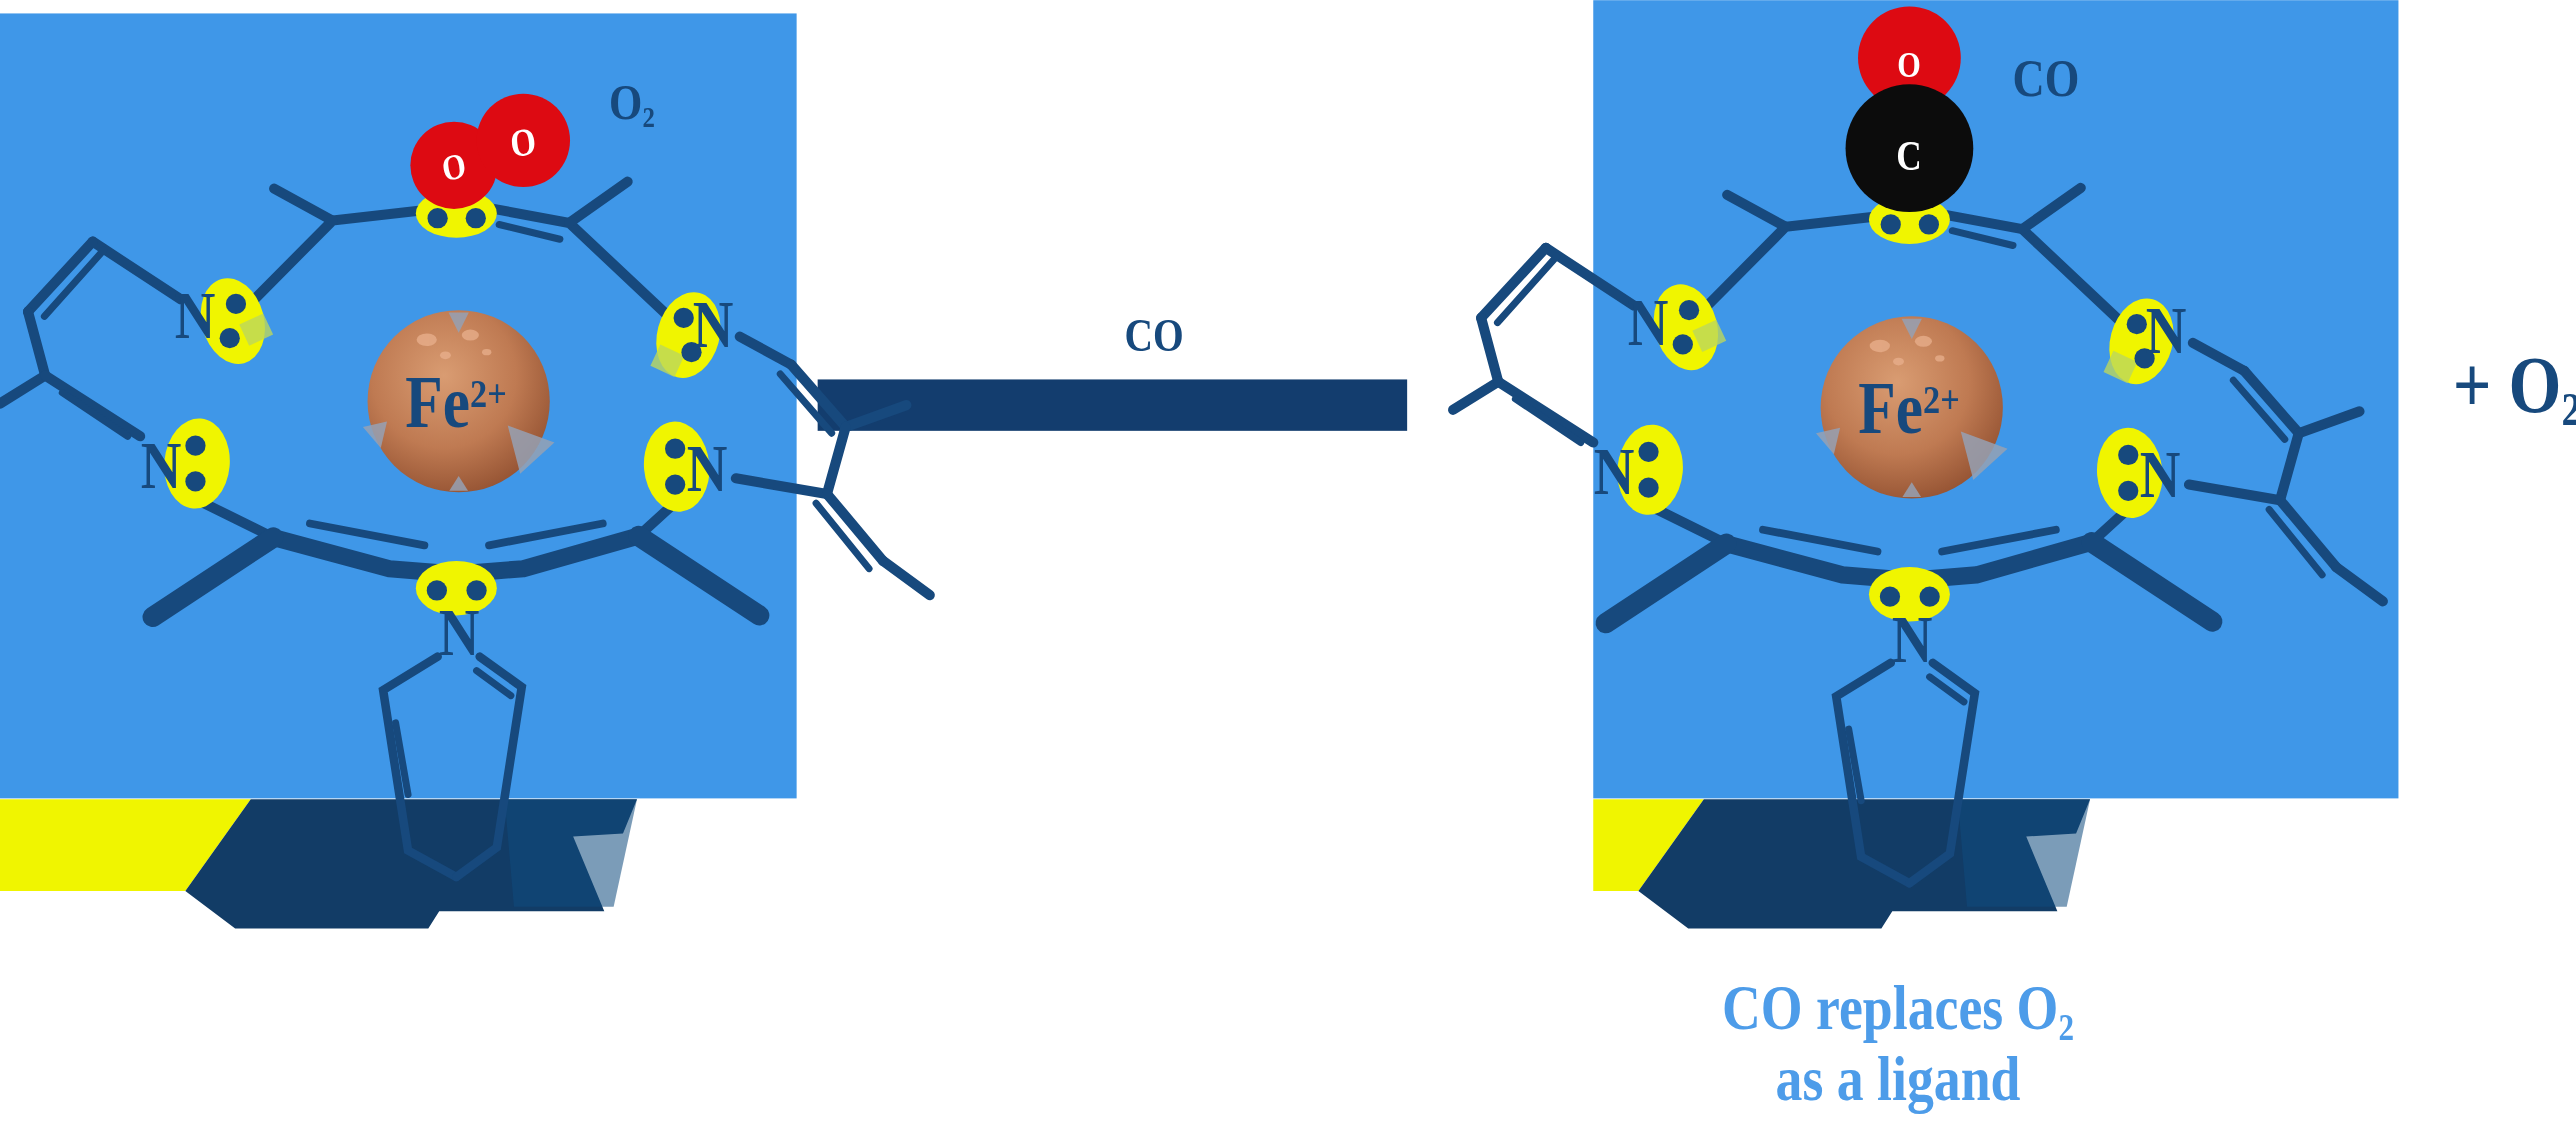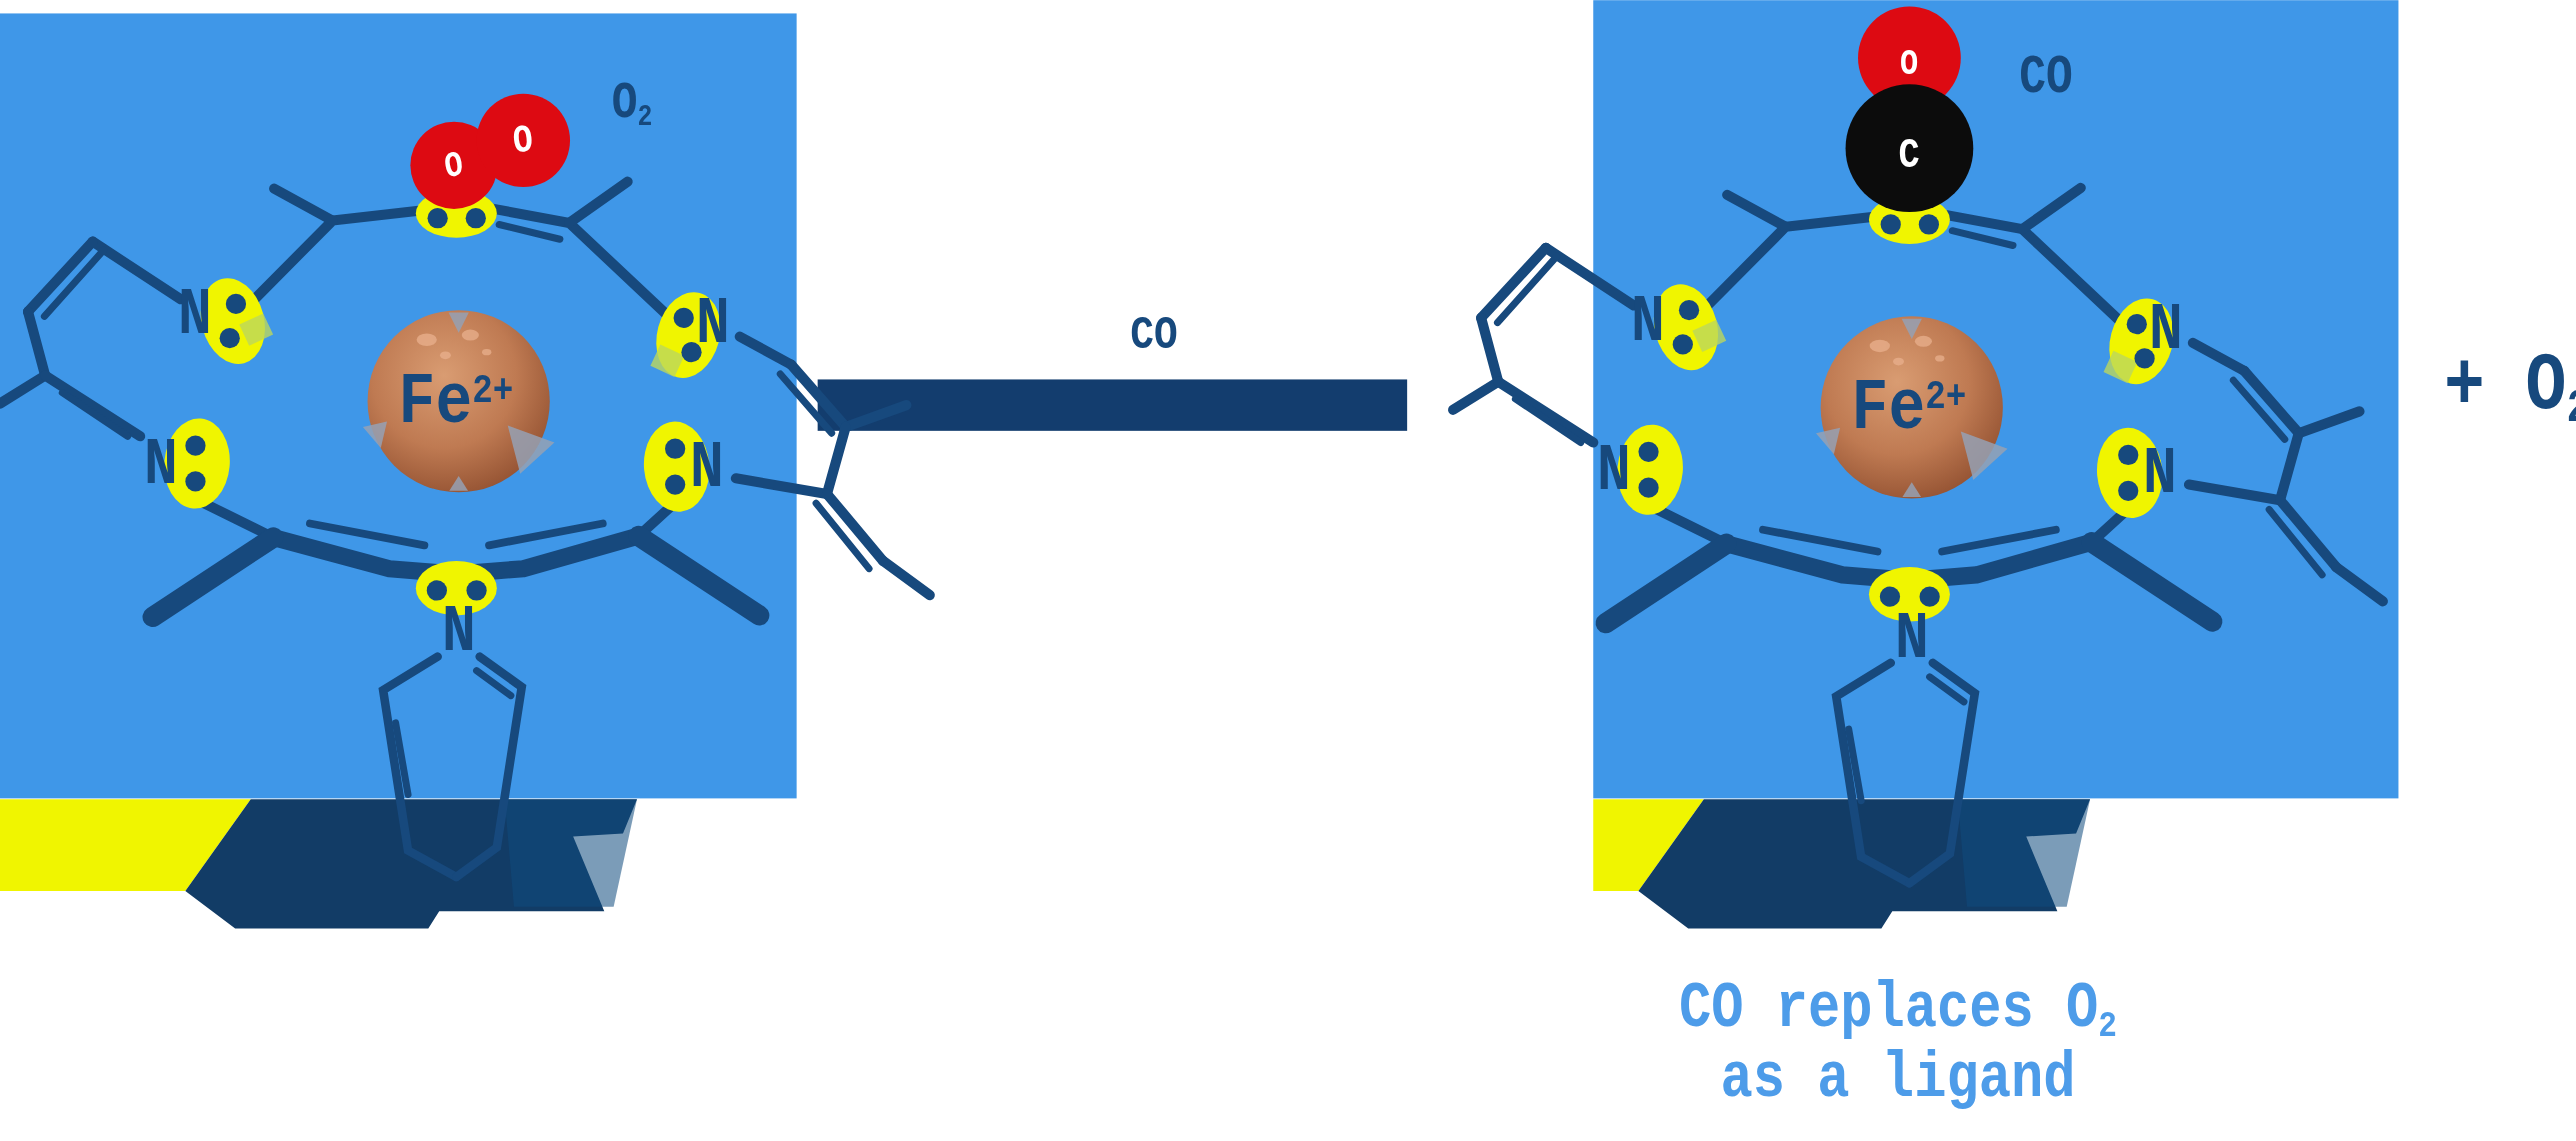--- a/index.html
+++ b/index.html
@@ -1,17 +1,17 @@
 <!DOCTYPE html>
 <html style="font-size:12.5px"><head>
 <meta charset="utf-8">
 <style>
   html,body{margin:0;padding:0;background:#ffffff;}
   #canvas{position:relative;width:2576px;height:1142px;background:#ffffff;overflow:hidden;
-          font-family:Liberation Mono, monospace;}
+          font-family:Liberation Serif, serif;}
   #art{position:absolute;left:0;top:0;}
   .lbl{position:absolute;font-weight:700;color:#17497d;line-height:1;white-space:nowrap;
        transform:translate(-50%,-50%) scaleX(.84);}
   .white{color:#ffffff;}
   .caption{color:#4d9ce9;}
   .sub{font-size:.58em;vertical-align:-0.28em;}
   .sup{font-size:.56em;vertical-align:0.48em;}
 </style>
 </head>
 <body>

